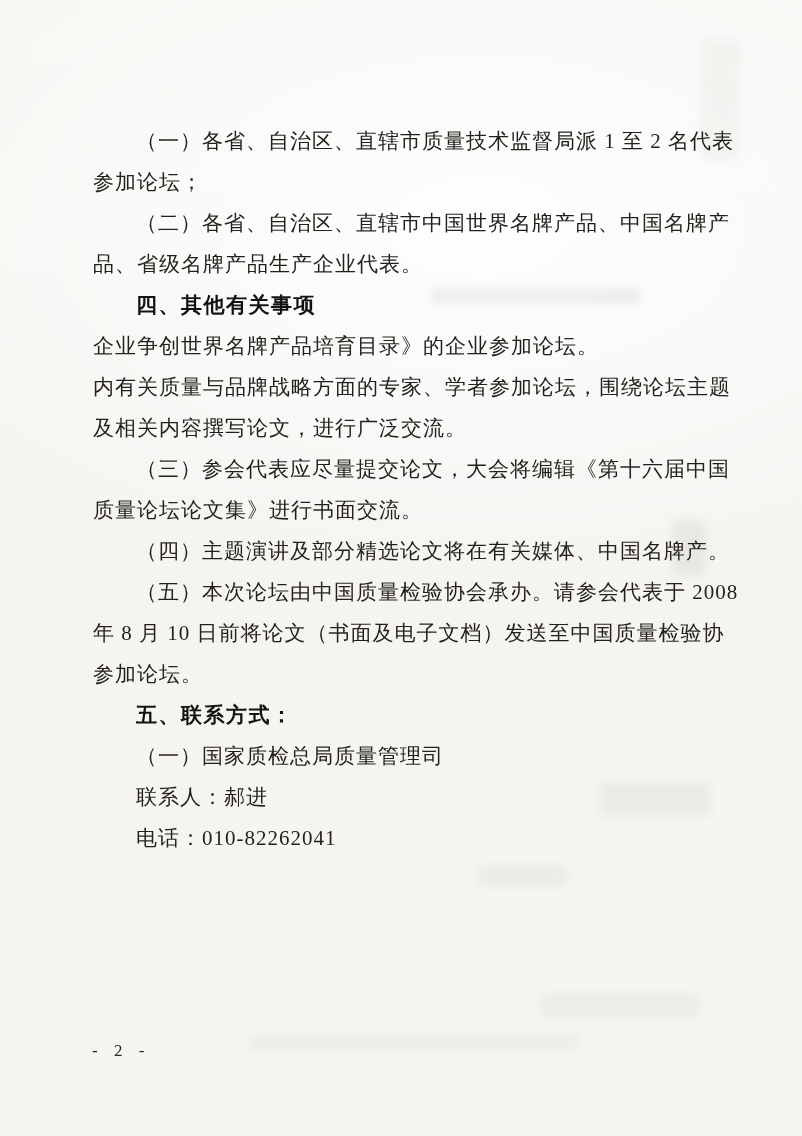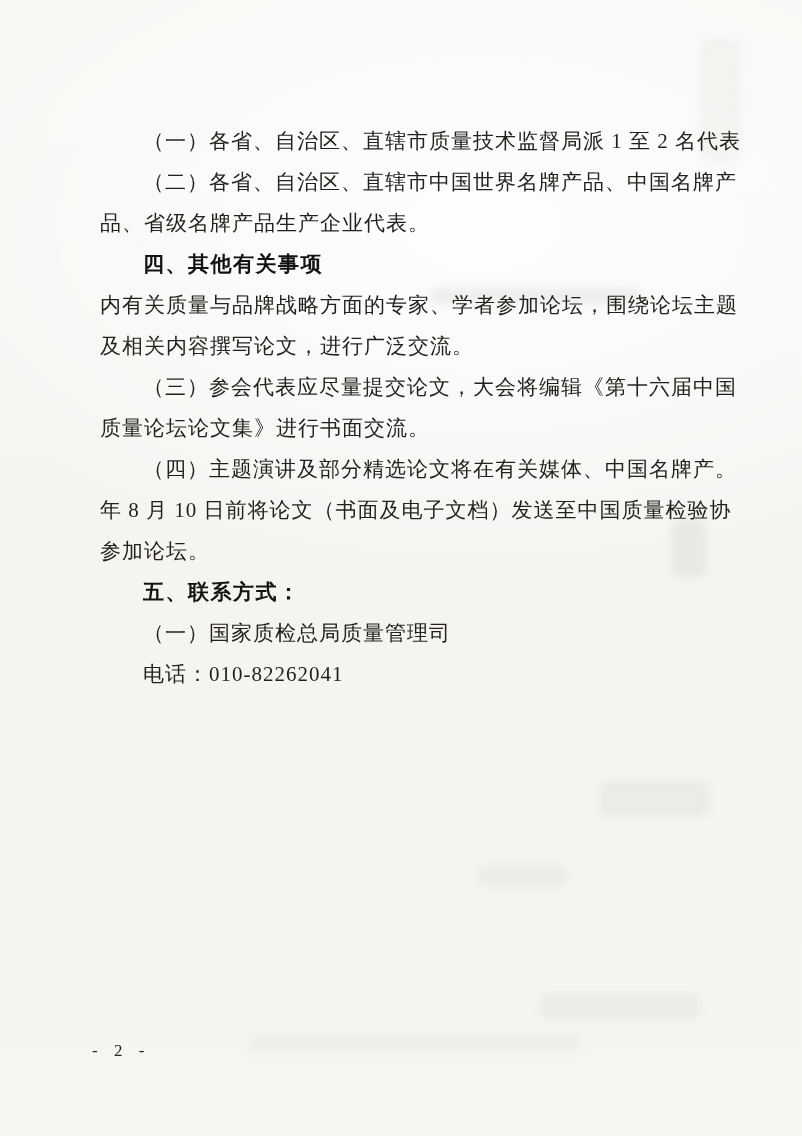--- a/index.html
+++ b/index.html
@@ -16,21 +16,21 @@
     }
     .paper {
       position: absolute;
       inset: 0;
       background:
         radial-gradient(ellipse 900px 500px at 60% 20%, rgba(255,255,255,0.85), rgba(255,255,255,0) 70%),
         linear-gradient(180deg, #f8f7f4 0%, #f5f4f1 55%, #f6f5f2 100%);
     }
     .content {
       position: absolute;
-      left: 100px;
+      left: 93px;
       top: 121px;
       width: 601px;
       color: #221f1c;
       font-size: 21px;
       line-height: 41px;
       letter-spacing: 1px;
       white-space: nowrap;
     }
     .line {
       height: 41px;
@@ -75,29 +75,33 @@
   <div class="smudge s1"></div>
   <div class="smudge s2"></div>
   <div class="smudge s3"></div>
   <div class="smudge s4"></div>
   <div class="smudge s5"></div>
   <div class="smudge s6"></div>
   <div class="smudge s7"></div>
 
   <div class="content" id="doc-content">
       <div class="line indent">（一）各省、自治区、直辖市质量技术监督局派 1 至 2 名代表</div>
+      <div class="line">参加论坛；</div>
       <div class="line indent">（二）各省、自治区、直辖市中国世界名牌产品、中国名牌产</div>
       <div class="line">品、省级名牌产品生产企业代表。</div>
       <div class="line indent bold">四、其他有关事项</div>
+      <div class="line">企业争创世界名牌产品培育目录》的企业参加论坛。</div>
       <div class="line">内有关质量与品牌战略方面的专家、学者参加论坛，围绕论坛主题</div>
       <div class="line">及相关内容撰写论文，进行广泛交流。</div>
       <div class="line indent">（三）参会代表应尽量提交论文，大会将编辑《第十六届中国</div>
       <div class="line">质量论坛论文集》进行书面交流。</div>
       <div class="line indent">（四）主题演讲及部分精选论文将在有关媒体、中国名牌产。</div>
+      <div class="line indent">（五）本次论坛由中国质量检验协会承办。请参会代表于 2008</div>
       <div class="line">年 8 月 10 日前将论文（书面及电子文档）发送至中国质量检验协</div>
       <div class="line">参加论坛。</div>
       <div class="line indent bold">五、联系方式：</div>
       <div class="line indent">（一）国家质检总局质量管理司</div>
+      <div class="line indent">联系人：郝进</div>
       <div class="line indent">电话：010-82262041</div>
     </div>
 
   <div class="page-number">- 2 -</div>
 </div>
 
 </body></html>

